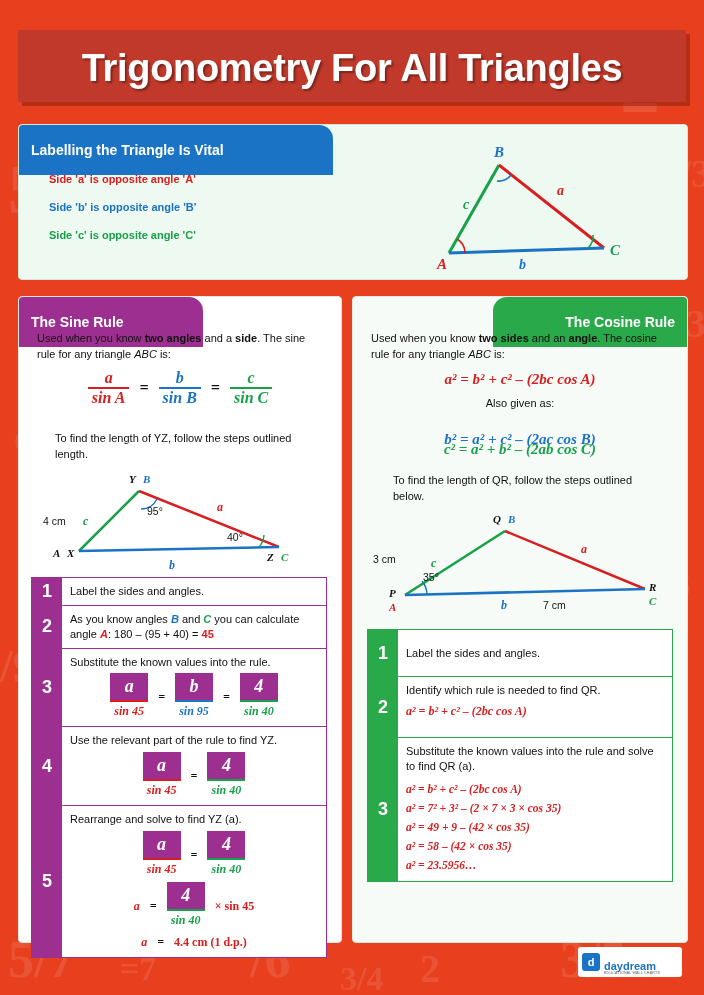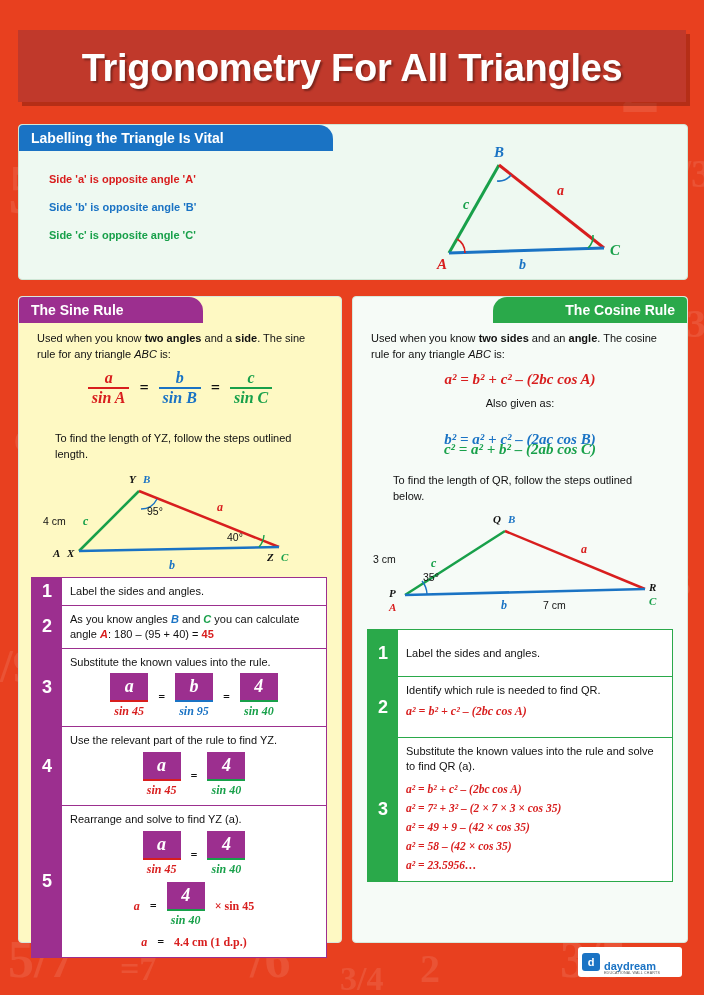--- a/index.html
+++ b/index.html
@@ -39,39 +39,39 @@
     letter-spacing:-0.3px;
     text-shadow:2px 2px 2px rgba(0,0,0,0.35);
   }
 
   
   .panel{position:absolute;background:#f2fbf5;border-radius:4px;}
   .panel-header{
     position:absolute;top:0;left:0;height:26px;
     display:flex;align-items:center;
     color:#fff;font-weight:bold;font-size:14px;
-    padding:0 12px;
+    padding:12px 12px;
     border-top-left-radius:4px;
   }
   .hdr-blue{background:#1a73c4;}
   .hdr-purple{background:#9c2f8f;}
   .hdr-green{background:#2aa94a;}
 
   
   #labelling{left:18px;top:124px;width:668px;height:154px;
     background:#eef9f1;border:1px solid #cfe7d6;}
   #labelling .panel-header{width:290px;border-top-right-radius:14px;}
   .label-lines{position:absolute;left:30px;top:48px;}
   .label-lines div{font-size:11px;font-weight:bold;margin-bottom:16px;}
   .lbl-red{color:#d81e1e;}
   .lbl-blue{color:#1a73c4;}
   .lbl-green{color:#18a04a;}
 
   
-  #sine{left:18px;top:296px;width:322px;height:645px;background:#fef9c3;border:1px solid #d8e8dc;}
+  #sine{left:18px;top:296px;width:322px;height:645px;background:#ffffff;border:1px solid #d8e8dc;}
   #sine .panel-header{width:160px;border-top-right-radius:14px;}
   
   #cosine{left:352px;top:296px;width:334px;height:645px;background:#f6fbf7;border:1px solid #d8e8dc;}
   #cosine .panel-header{right:0;left:auto;width:170px;justify-content:flex-end;
     border-top-left-radius:14px;border-top-right-radius:4px;border-bottom-left-radius:0;text-align:right;}
 
   .intro{
     position:absolute;font-size:11px;line-height:1.45;color:#111;
   }
   .intro b{font-weight:bold;}

